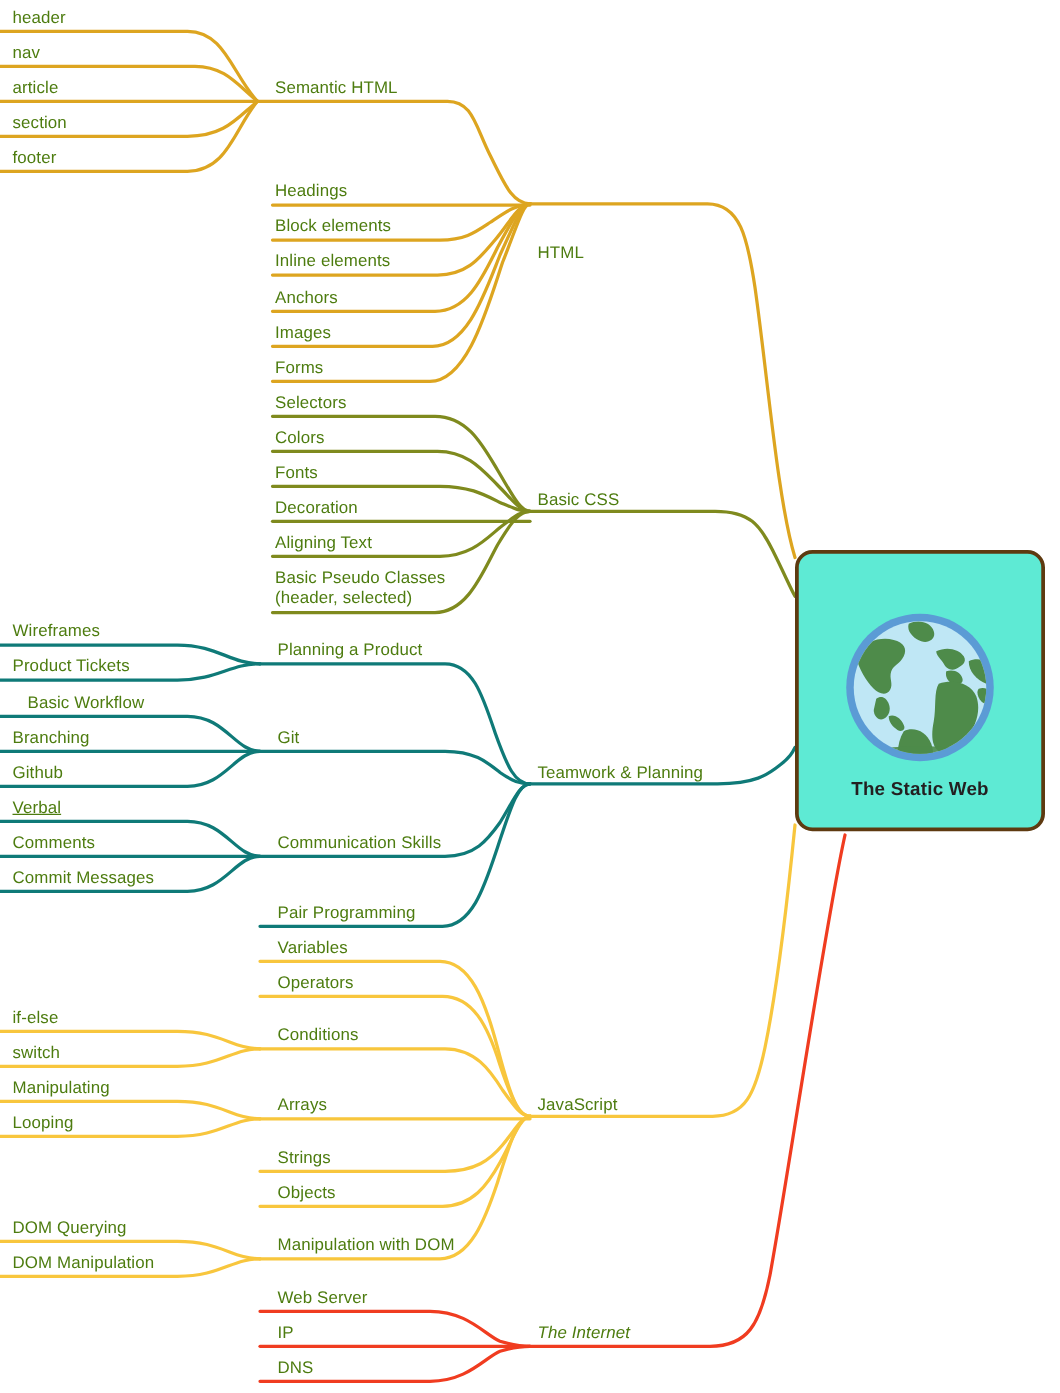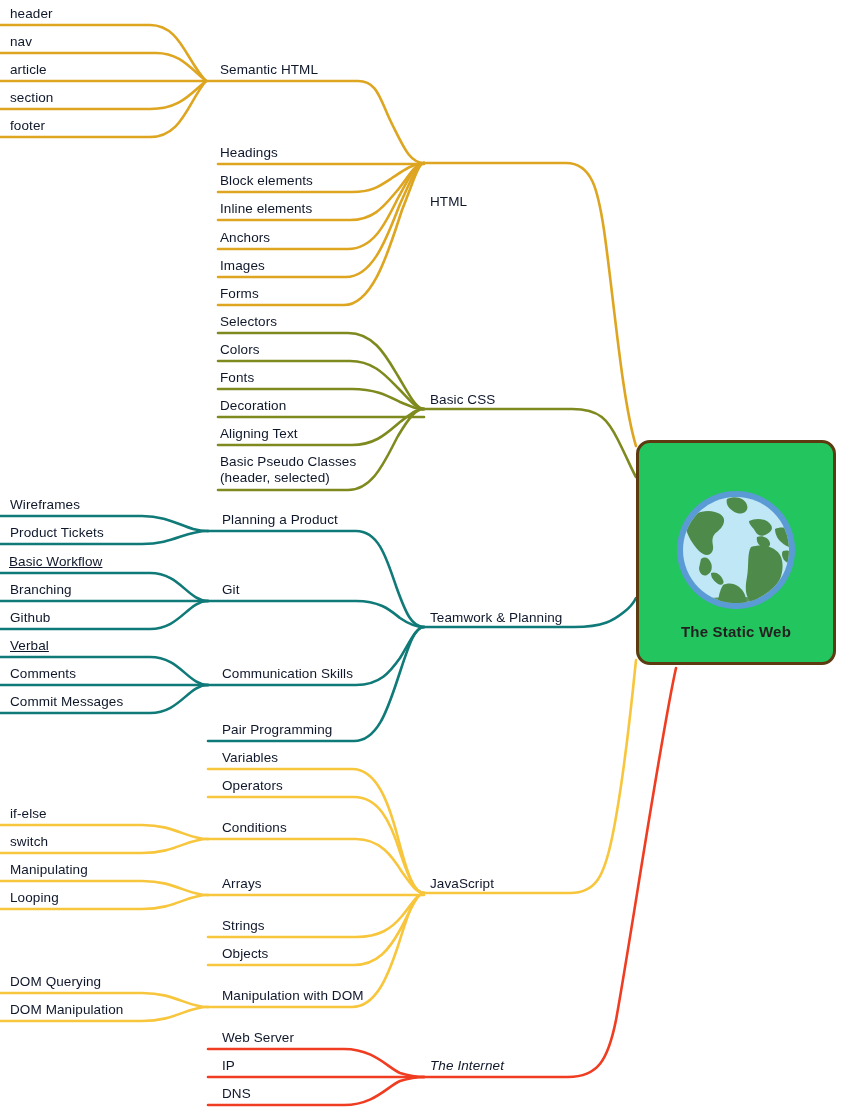--- a/index.html
+++ b/index.html
@@ -20,32 +20,32 @@
   #edges {
     position: absolute;
     left: 0;
     top: 0;
     width: 848px;
     height: 1114px;
   }
   .node-label {
     position: absolute;
     font-size: 13.5px;
-    color: #0f172a;
+    color: #4d7c0f;
     white-space: pre;
     line-height: 15.5px;
     letter-spacing: 0.1px;
   }
   .node-label.two-line {
     line-height: 16px;
   }
   .center-box {
     position: absolute;
     box-sizing: border-box;
-    background: #22c55e;
+    background: #5eead4;
     border: 3px solid #5E3A10;
     border-radius: 14px;
     display: flex;
     flex-direction: column;
     align-items: center;
     justify-content: flex-start;
   }
   .center-title {
     font-size: 15px;
     font-weight: bold;
@@ -150,21 +150,21 @@
   </svg>
 
   <div class="node-label" style="left:10px; top:6px;">header</div>
   <div class="node-label" style="left:10px; top:34px;">nav</div>
   <div class="node-label" style="left:10px; top:62px;">article</div>
   <div class="node-label" style="left:10px; top:90px;">section</div>
   <div class="node-label" style="left:10px; top:118px;">footer</div>
 
   <div class="node-label" style="left:10px; top:497px;">Wireframes</div>
   <div class="node-label" style="left:10px; top:525px;">Product Tickets</div>
-  <div class="node-label" style="left:9px; top:554px;text-decoration:underline;">Basic Workflow</div>
+  <div class="node-label" style="left:22px; top:554px;">Basic Workflow</div>
   <div class="node-label" style="left:10px; top:582px;">Branching</div>
   <div class="node-label" style="left:10px; top:610px;">Github</div>
   <div class="node-label" style="left:10px; top:638px;text-decoration:underline;">Verbal</div>
   <div class="node-label" style="left:10px; top:666px;">Comments</div>
   <div class="node-label" style="left:10px; top:694px;">Commit Messages</div>
 
   <div class="node-label" style="left:10px; top:806px;">if-else</div>
   <div class="node-label" style="left:10px; top:834px;">switch</div>
   <div class="node-label" style="left:10px; top:862px;">Manipulating</div>
   <div class="node-label" style="left:10px; top:890px;">Looping</div>

